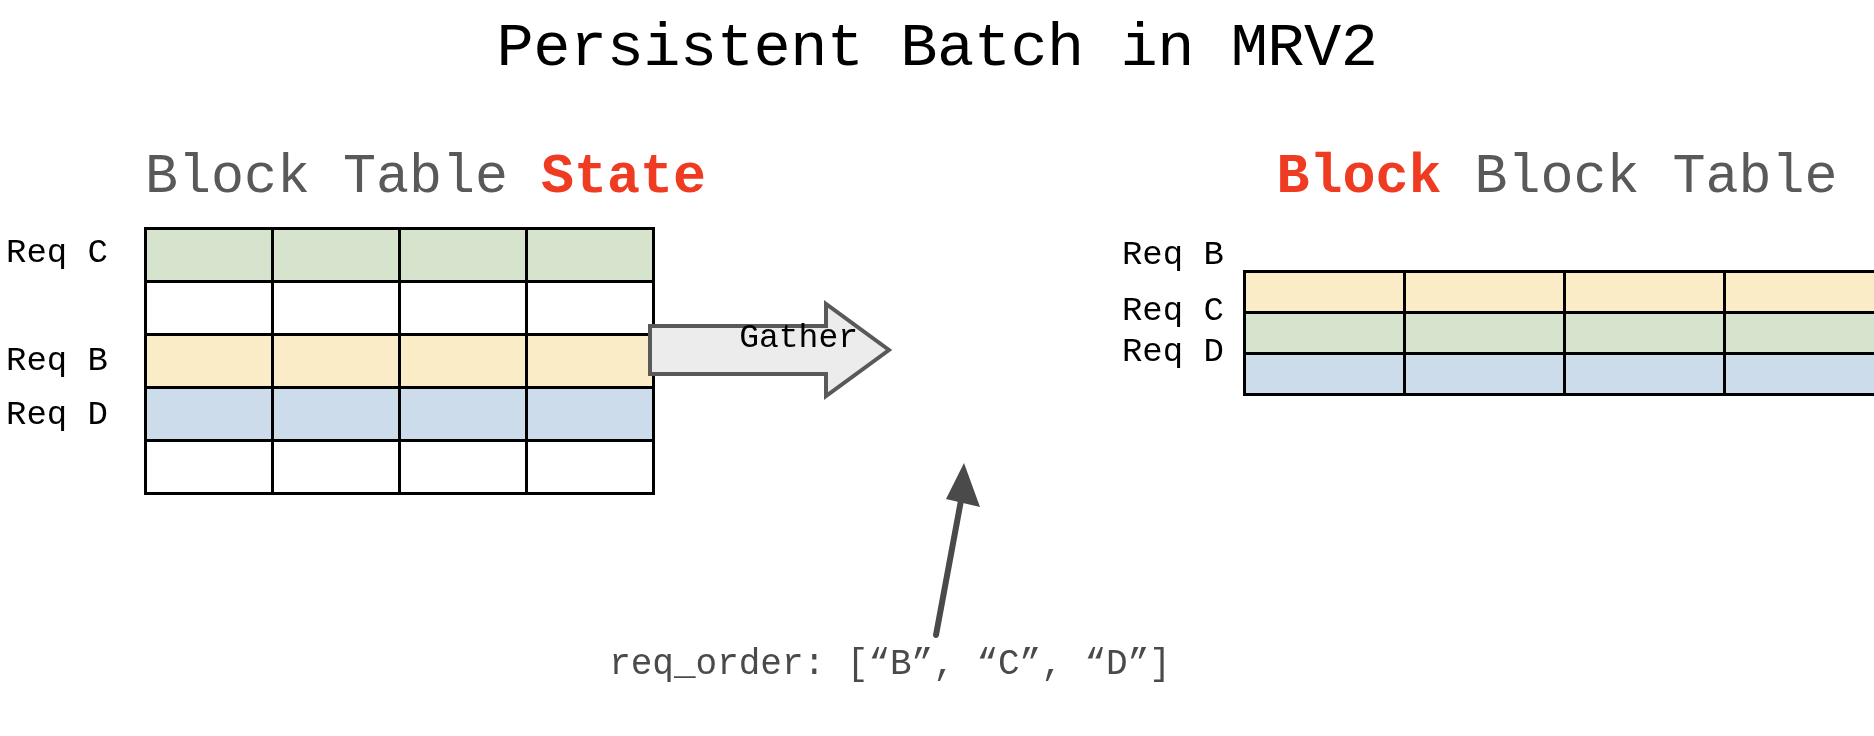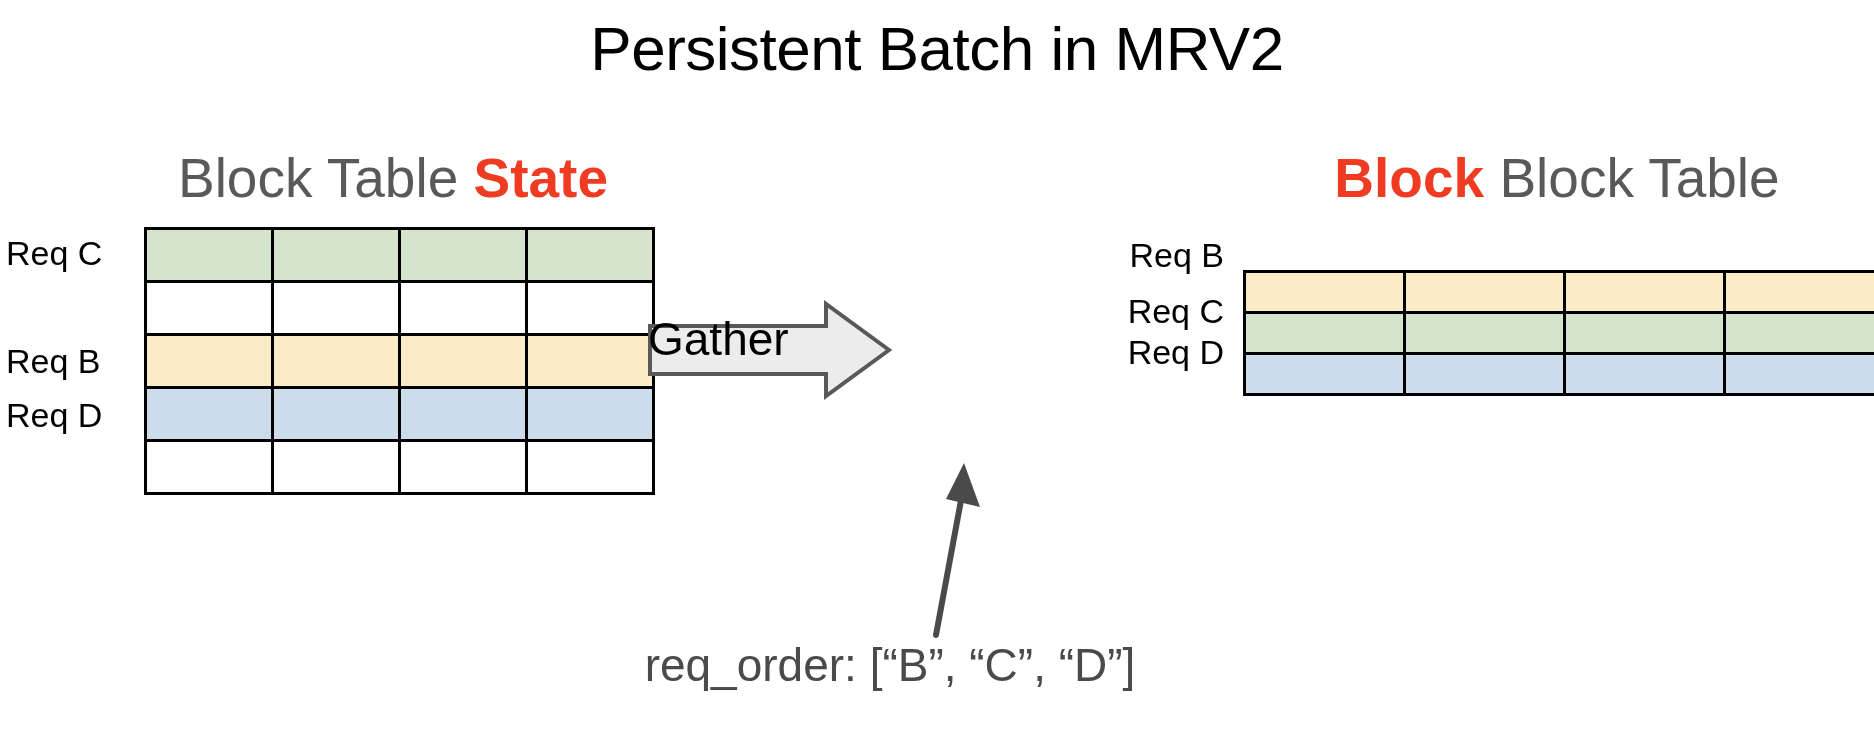--- a/index.html
+++ b/index.html
@@ -13,20 +13,21 @@
     position: relative;
     overflow: hidden;
     font-family: "Liberation Sans", sans-serif;
     -webkit-font-smoothing: antialiased;
   }
   .canvas {
     position: absolute;
     left: 0; top: 0;
     width: 1874px;
     height: 736px;
+    font-family: Liberation Mono, monospace;
   }
 
   
   #page-title {
     position: absolute;
     left: 0;
     top: 12px;
     width: 1874px;
     text-align: center;
     font-size: 62px;
@@ -103,42 +104,42 @@
     left: 648px;
     top: 300px;
     width: 244px;
     height: 100px;
   }
   #gather-label {
     position: absolute;
     left: 648px;
     top: 316px;
     width: 210px;
-    text-align: left;
-    font-size: 46px;
+    text-align: right;
+    font-size: 33px;
     line-height: 46px;
     color: #000000;
     white-space: nowrap;
   }
 
   
   #req-order-arrow {
     position: absolute;
     left: 900px;
     top: 455px;
     width: 110px;
     height: 190px;
   }
   #req-order-caption {
     position: absolute;
     left: 440px;
     top: 640px;
     width: 900px;
     text-align: center;
-    font-size: 46px;
+    font-size: 36px;
     line-height: 50px;
     color: #4a4a4a;
     white-space: nowrap;
   }
 </style>
 </head>
 <body>
 
 <div class="canvas">
 

